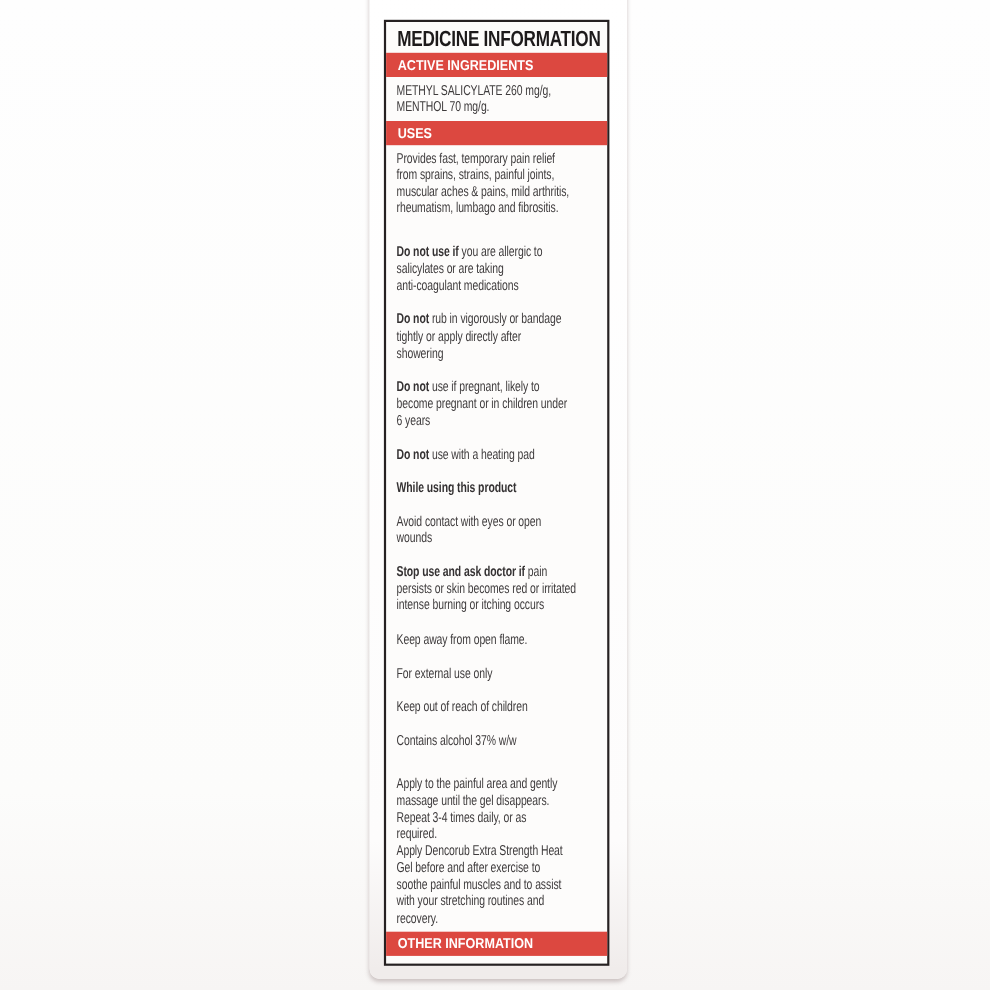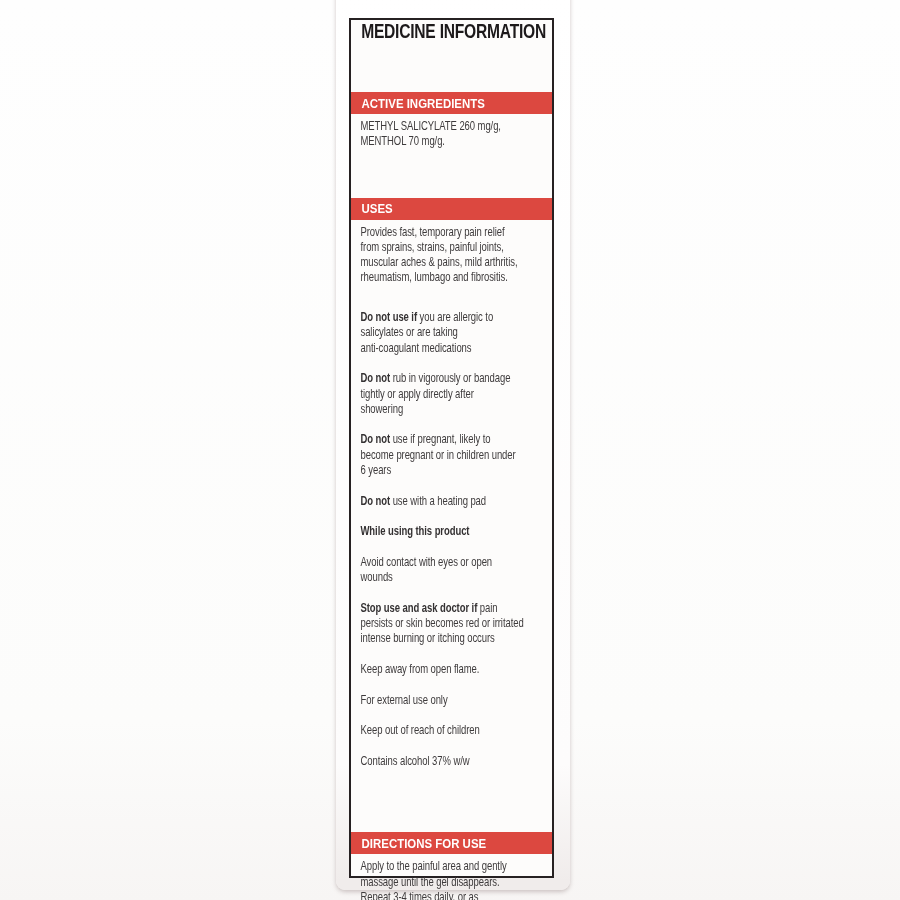--- a/index.html
+++ b/index.html
@@ -36,21 +36,21 @@
     height: 860px;
     box-sizing: border-box;
     border: 2.5px solid #262122;
     background: #fdfcfb;
     display: flex;
     flex-direction: column;
   }
   .title-bar {
     height: 28px;
     display: flex;
-    align-items: flex-start;
+    align-items: flex-end;
     overflow: hidden;
     flex: 0 0 auto;
   }
   .title-bar .t {
     font-size: 20px;
     font-weight: 700;
     color: #1d1a1b;
     letter-spacing: -0.3px;
     white-space: nowrap;
     transform: scaleX(0.78);
@@ -58,21 +58,20 @@
     padding-left: 13px;
     width: 128%;
   }
   .banner {
     height: 22px;
     background: #dc4840;
     display: flex;
     align-items: center;
     overflow: hidden;
     flex: 0 0 auto;
-    margin-top: 44px;
   }
   .banner .t {
     font-size: 13px;
     font-weight: 700;
     color: #ffffff;
     white-space: nowrap;
     transform: scaleX(0.88);
     transform-origin: 0 50%;
     padding-left: 12px;
     width: 114%;
@@ -134,23 +133,20 @@
 wounds</span></div>
       <div class="w-item"><b>Stop use and ask doctor if</b><span> pain
 persists or skin becomes red or irritated
 intense burning or itching occurs</span></div>
       <div class="w-item"><b></b><span>Keep away from open flame.</span></div>
       <div class="w-item"><b></b><span>For external use only</span></div>
       <div class="w-item"><b></b><span>Keep out of reach of children</span></div>
       <div class="w-item"><b></b><span>Contains alcohol 37% w/w</span></div>
     </div>
 
-    <div class="banner">
-      <span class="t">DIRECTIONS FOR USE</span>
-    </div>
     <div class="body">Apply to the painful area and gently
 massage until the gel disappears.
 Repeat 3-4 times daily, or as
 required.
 Apply Dencorub Extra Strength Heat
 Gel before and after exercise to
 soothe painful muscles and to assist
 with your stretching routines and
 recovery.</div>
 

